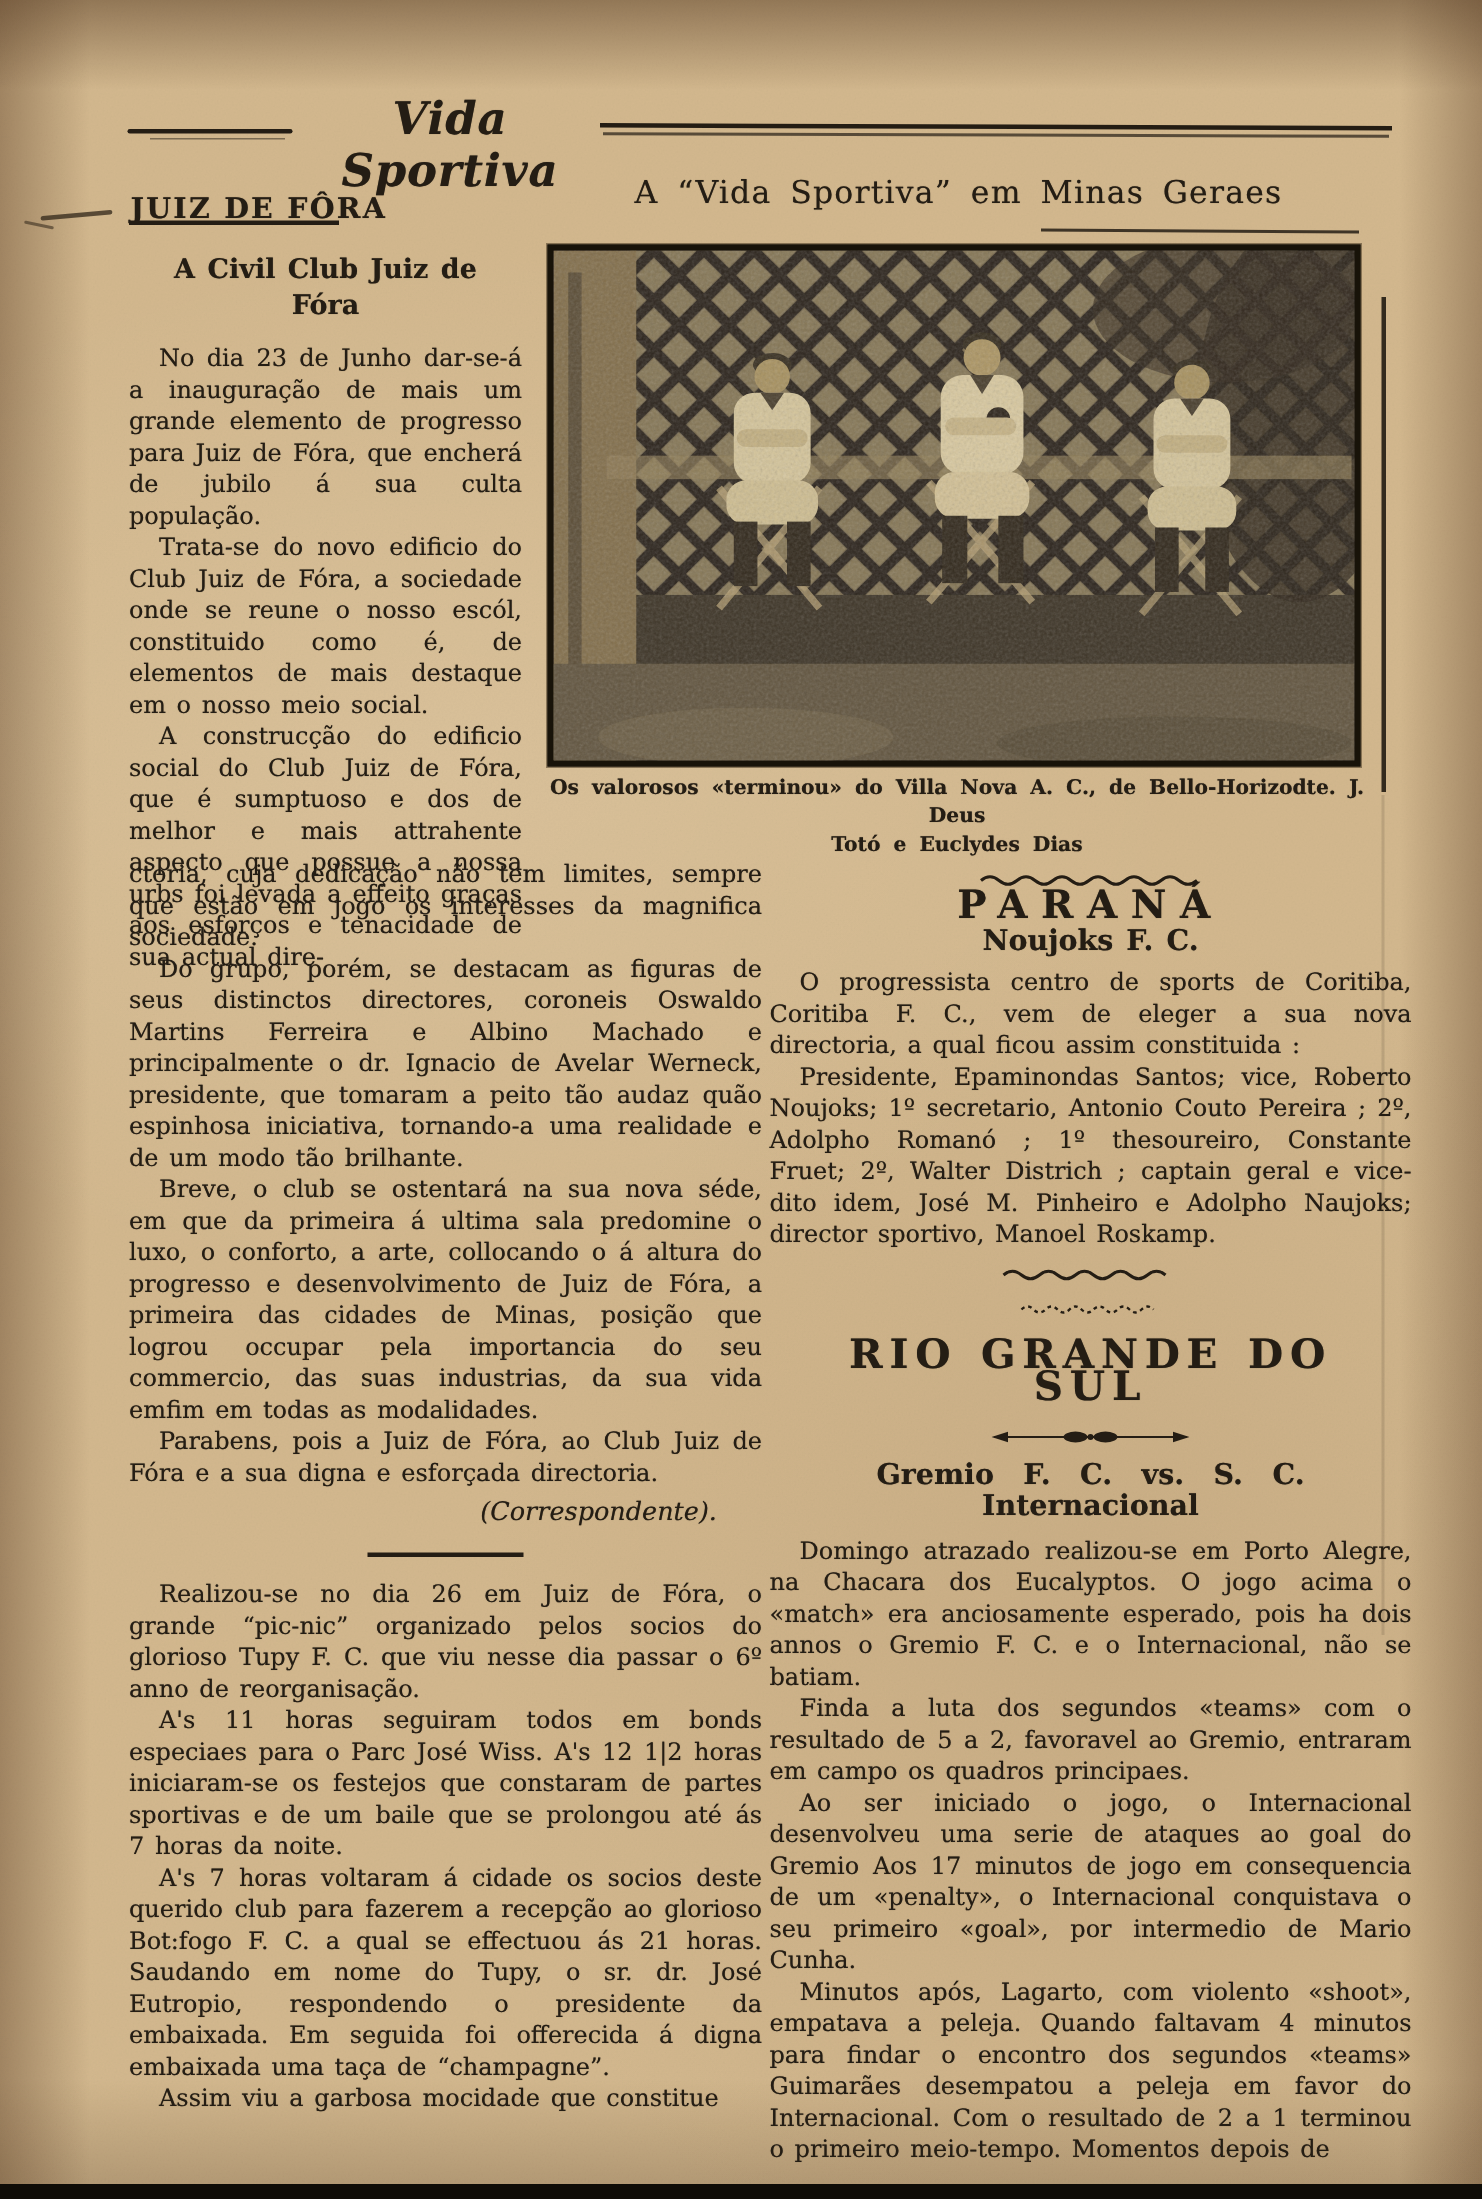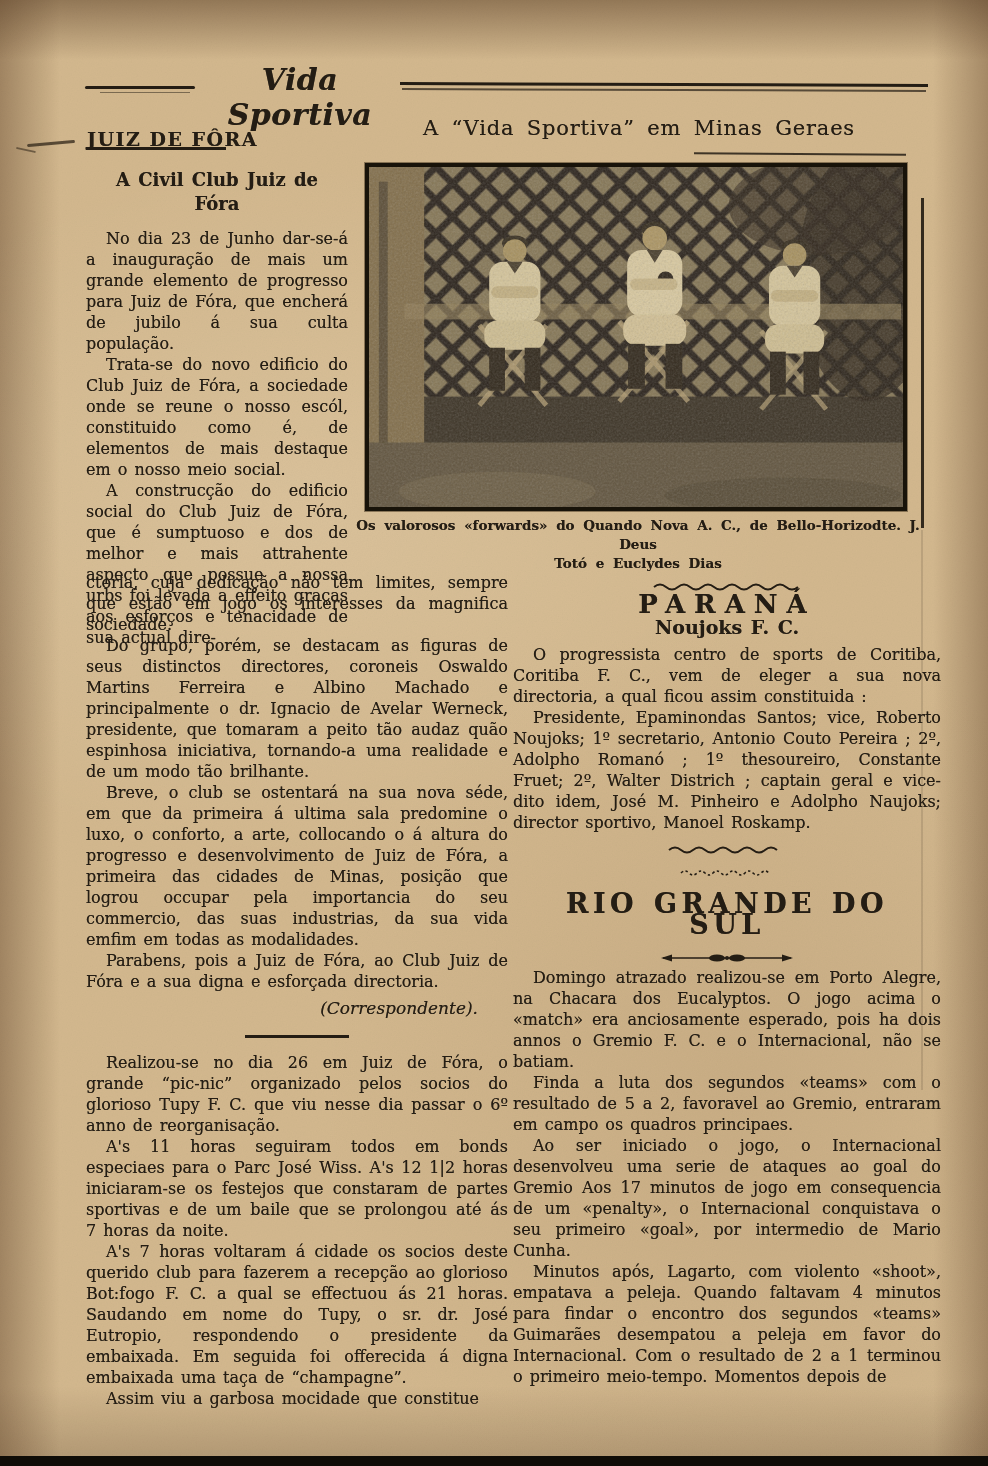--- a/index.html
+++ b/index.html
@@ -148,21 +148,21 @@
         <rect x="9" y="113" width="16" height="44" fill="#1e1810"></rect>
       </g>
 
       <rect width="542" height="348" fill="#c9a671" opacity="0.12"></rect>
       <rect width="542" height="348" filter="url(#grainF)" opacity="0.4" style="mix-blend-mode:multiply"></rect>
       <rect width="542" height="348" filter="url(#grainF)" opacity="0.22" style="mix-blend-mode:screen"></rect>
     </svg>
   </div>
 
   <div class="caption ink">
-    <div>Os valorosos «forwards» do Quando Nova A. C., de Bello-Horizodte. J. Deus</div>
+    <div>Os valorosos «terminou» do Villa Nova A. C., de Bello-Horizodte. J. Deus</div>
     <div>Totó e Euclydes Dias</div>
   </div>
 
   <div class="col col-narrow ink">
     <div class="art-heading">A Civil Club Juiz de Fóra</div>
     <p class="para">No dia 23 de Junho dar-se-á a inauguração de mais um grande elemento de progresso para Juiz de Fóra, que encherá de jubilo á sua culta população.</p>
     <p class="para">Trata-se do novo edificio do Club Juiz de Fóra, a sociedade onde se reune o nosso escól, constituido como é, de elementos de mais destaque em o nosso meio social.</p>
     <p class="para">A construcção do edificio social do Club Juiz de Fóra, que é sumptuoso e dos de melhor e mais attrahente aspecto que possue a nossa urbs foi levada a effeito graças aos esforços e tenacidade de sua actual dire-</p>
   </div>
 
@@ -197,20 +197,21 @@
     </svg>
     <div class="rgs-heading">RIO GRANDE DO SUL</div>
     <svg class="ornament" width="132" height="14" viewBox="0 0 132 14">
       <line x1="2" y1="7" x2="130" y2="7" stroke="#241d14" stroke-width="1.4"></line>
       <path d="M0,7 L11,3.5 L11,10.5 Z" fill="#241d14"></path>
       <path d="M132,7 L121,3.5 L121,10.5 Z" fill="#241d14"></path>
       <ellipse cx="56" cy="7" rx="8" ry="3.6" fill="#241d14"></ellipse>
       <ellipse cx="76" cy="7" rx="8" ry="3.6" fill="#241d14"></ellipse>
       <circle cx="66" cy="7" r="2" fill="#241d14"></circle>
     </svg>
+    <div class="vs-heading">Gremio F. C. vs. S. C. Internacional</div>
     <p class="para">Domingo atrazado realizou-se em Porto Alegre, na Chacara dos Eucalyptos. O jogo acima o «match» era anciosamente esperado, pois ha dois annos o Gremio F. C. e o Internacional, não se batiam.</p>
     <p class="para">Finda a luta dos segundos «teams» com o resultado de 5 a 2, favoravel ao Gremio, entraram em campo os quadros principaes.</p>
     <p class="para">Ao ser iniciado o jogo, o Internacional desenvolveu uma serie de ataques ao goal do Gremio Aos 17 minutos de jogo em consequencia de um «penalty», o Internacional conquistava o seu primeiro «goal», por intermedio de Mario Cunha.</p>
     <p class="para">Minutos após, Lagarto, com violento «shoot», empatava a peleja. Quando faltavam 4 minutos para findar o encontro dos segundos «teams» Guimarães desempatou a peleja em favor do Internacional. Com o resultado de 2 a 1 terminou o primeiro meio-tempo. Momentos depois de</p>
   </div>
 
   <div class="right-vrule"></div>
   <div class="right-vrule-faint"></div>
   <div class="bottom-bar"></div>
 

